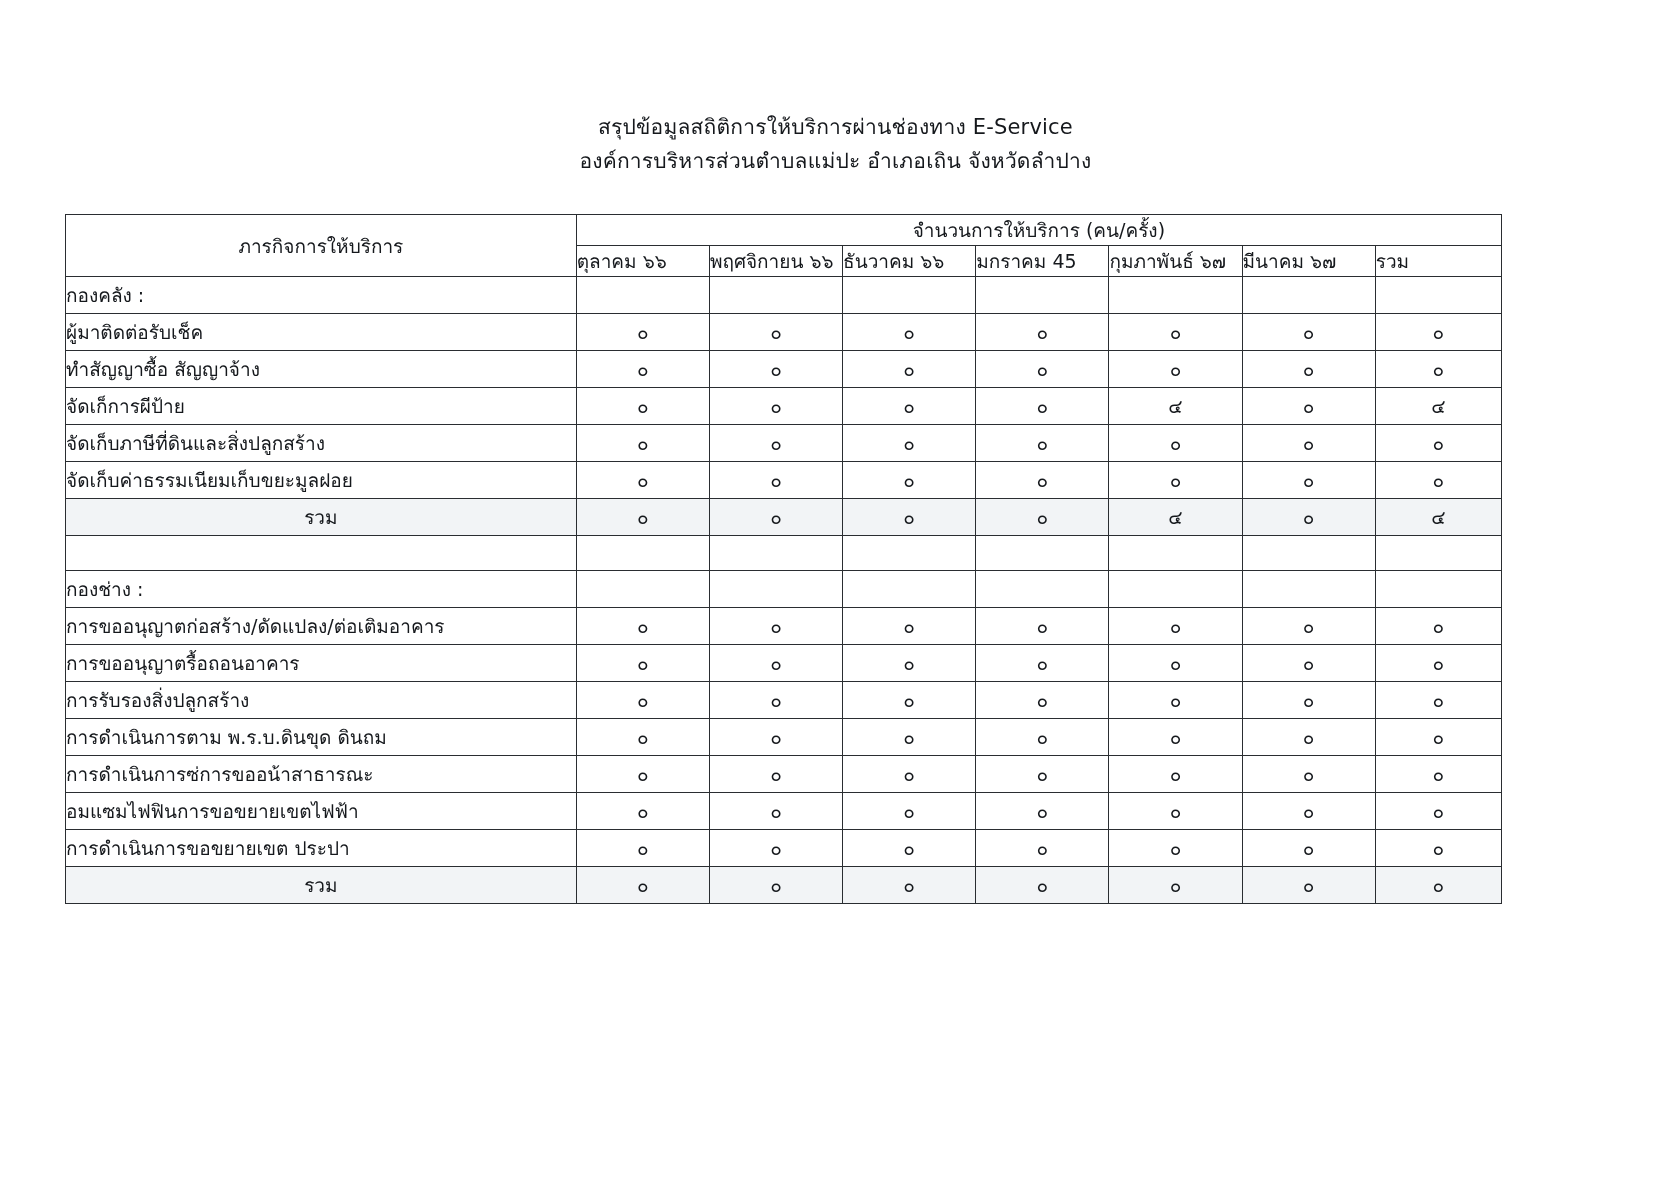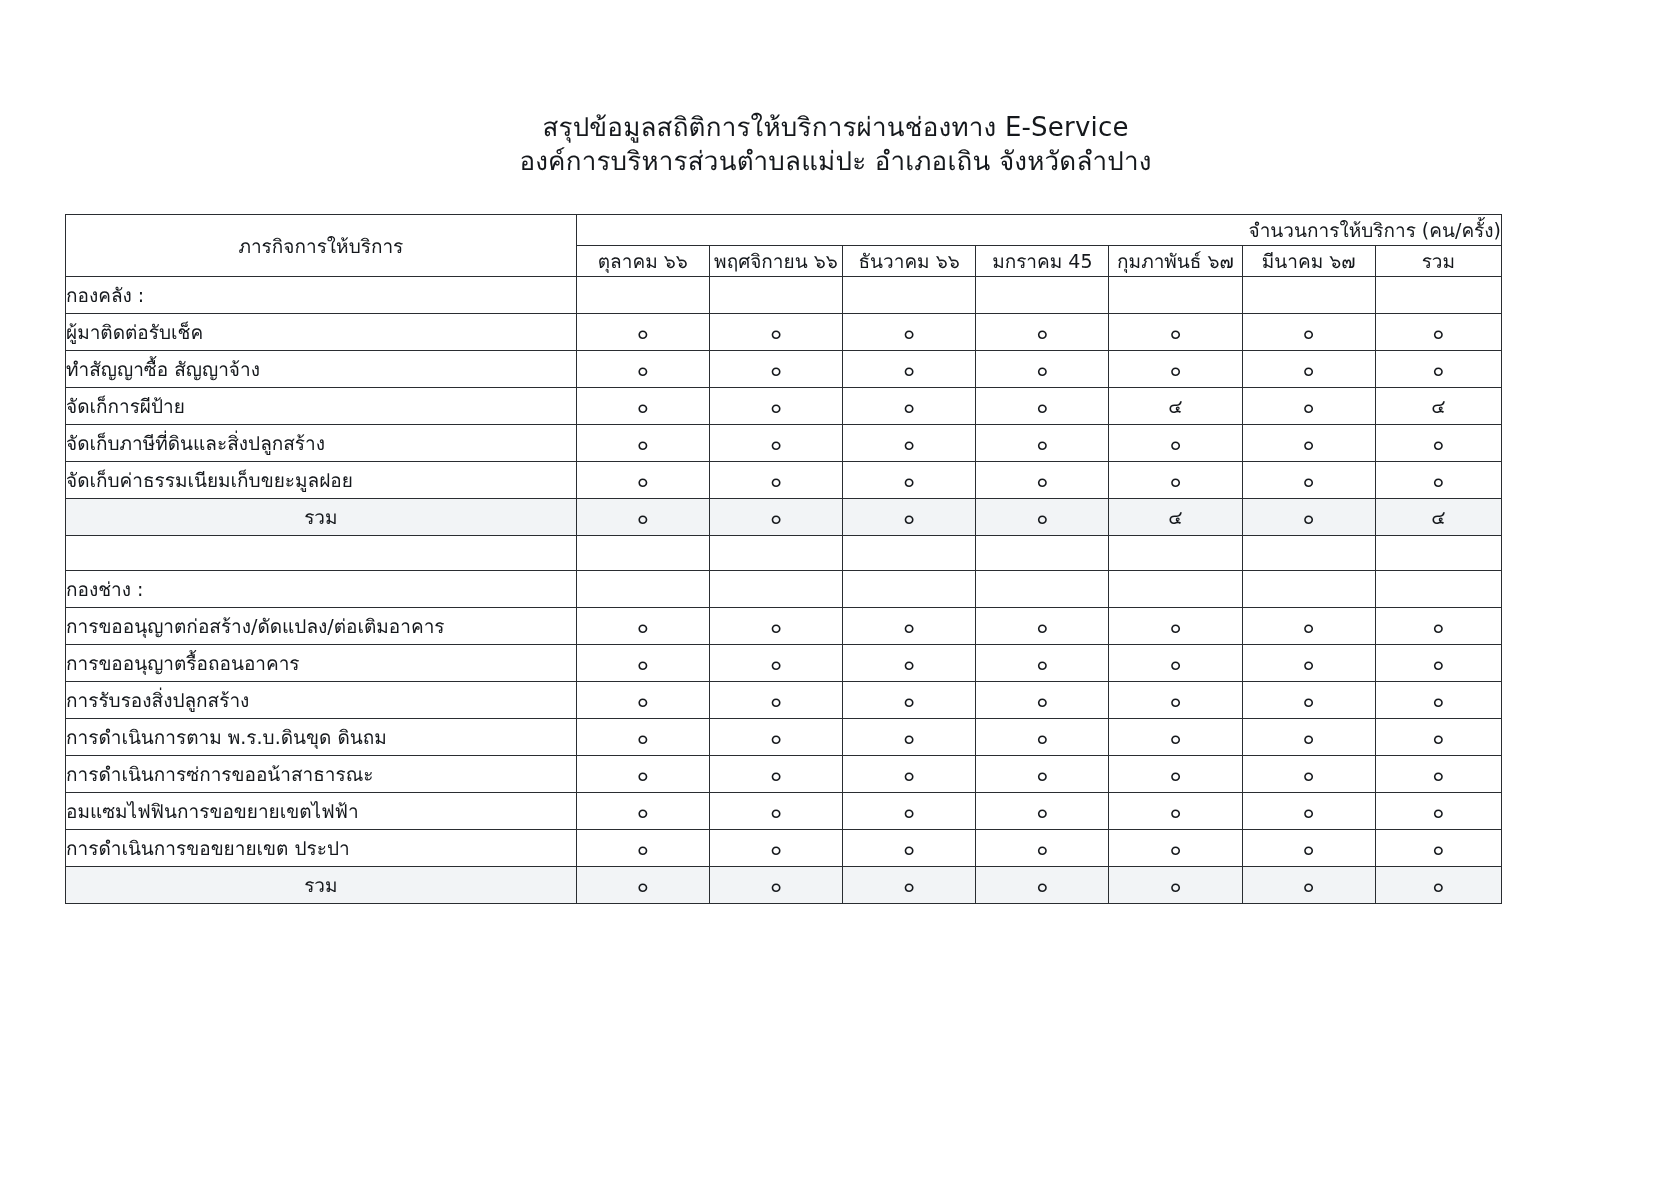--- a/index.html
+++ b/index.html
@@ -26,21 +26,21 @@
   }
 
   .title-block {
     position: absolute;
     left: 0;
     top: 110px;
     width: 1671px;
     text-align: center;
   }
   .title-line {
-    font-size: 26px;
+    font-size: 21px;
     line-height: 34px;
     letter-spacing: 0.2px;
     color: #15181c;
     white-space: nowrap;
   }
 
   table.stats {
     position: absolute;
     left: 65px;
     top: 214px;
@@ -63,26 +63,26 @@
   col.c-mon   { width: 133px; }
   col.c-total { width: 126px; }
 
   th.head-task {
     height: 58px;
     text-align: center;
     font-size: 20px;
   }
   th.head-group {
     height: 30px;
-    text-align: right;
+    text-align: center;
     font-size: 20px;
   }
   th.head-month {
     height: 28px;
-    text-align: center;
+    text-align: left;
     font-size: 19px;
   }
 
   td.task {
     text-align: left;
     padding-left: 10px;
     height: 36px;
     margin-left: 16px;
   }
   td.num {

